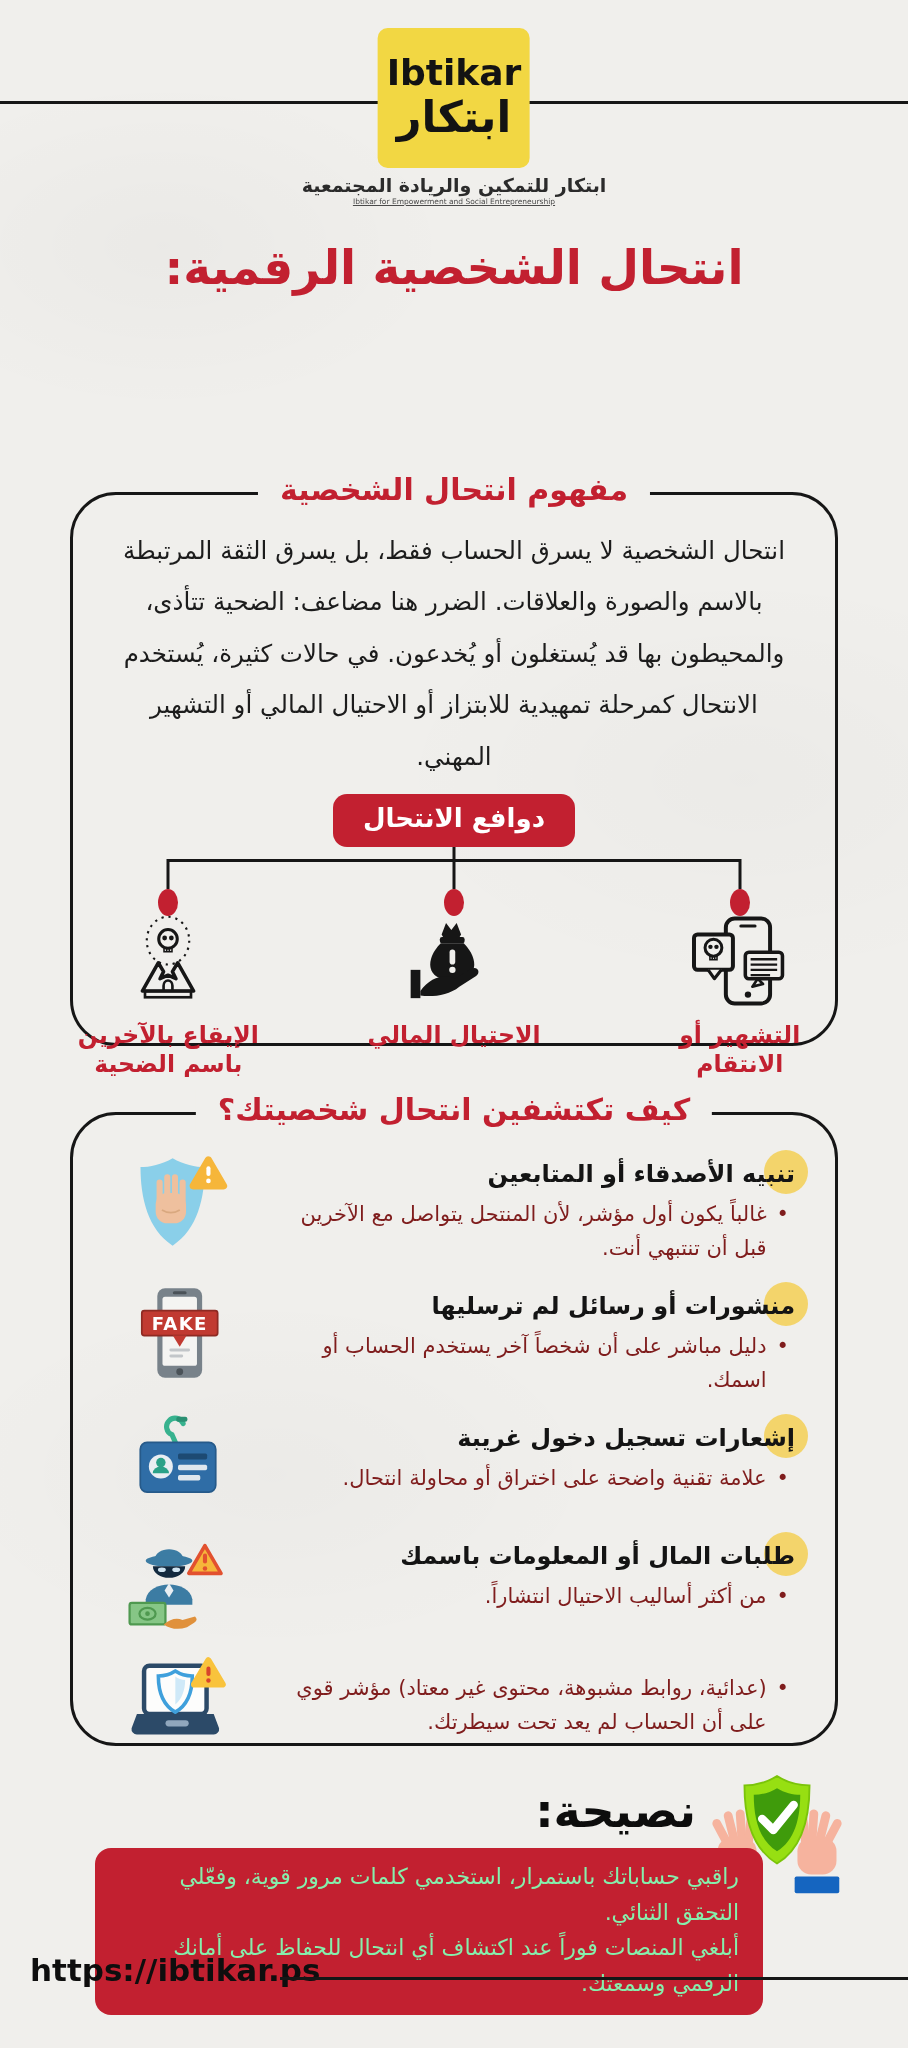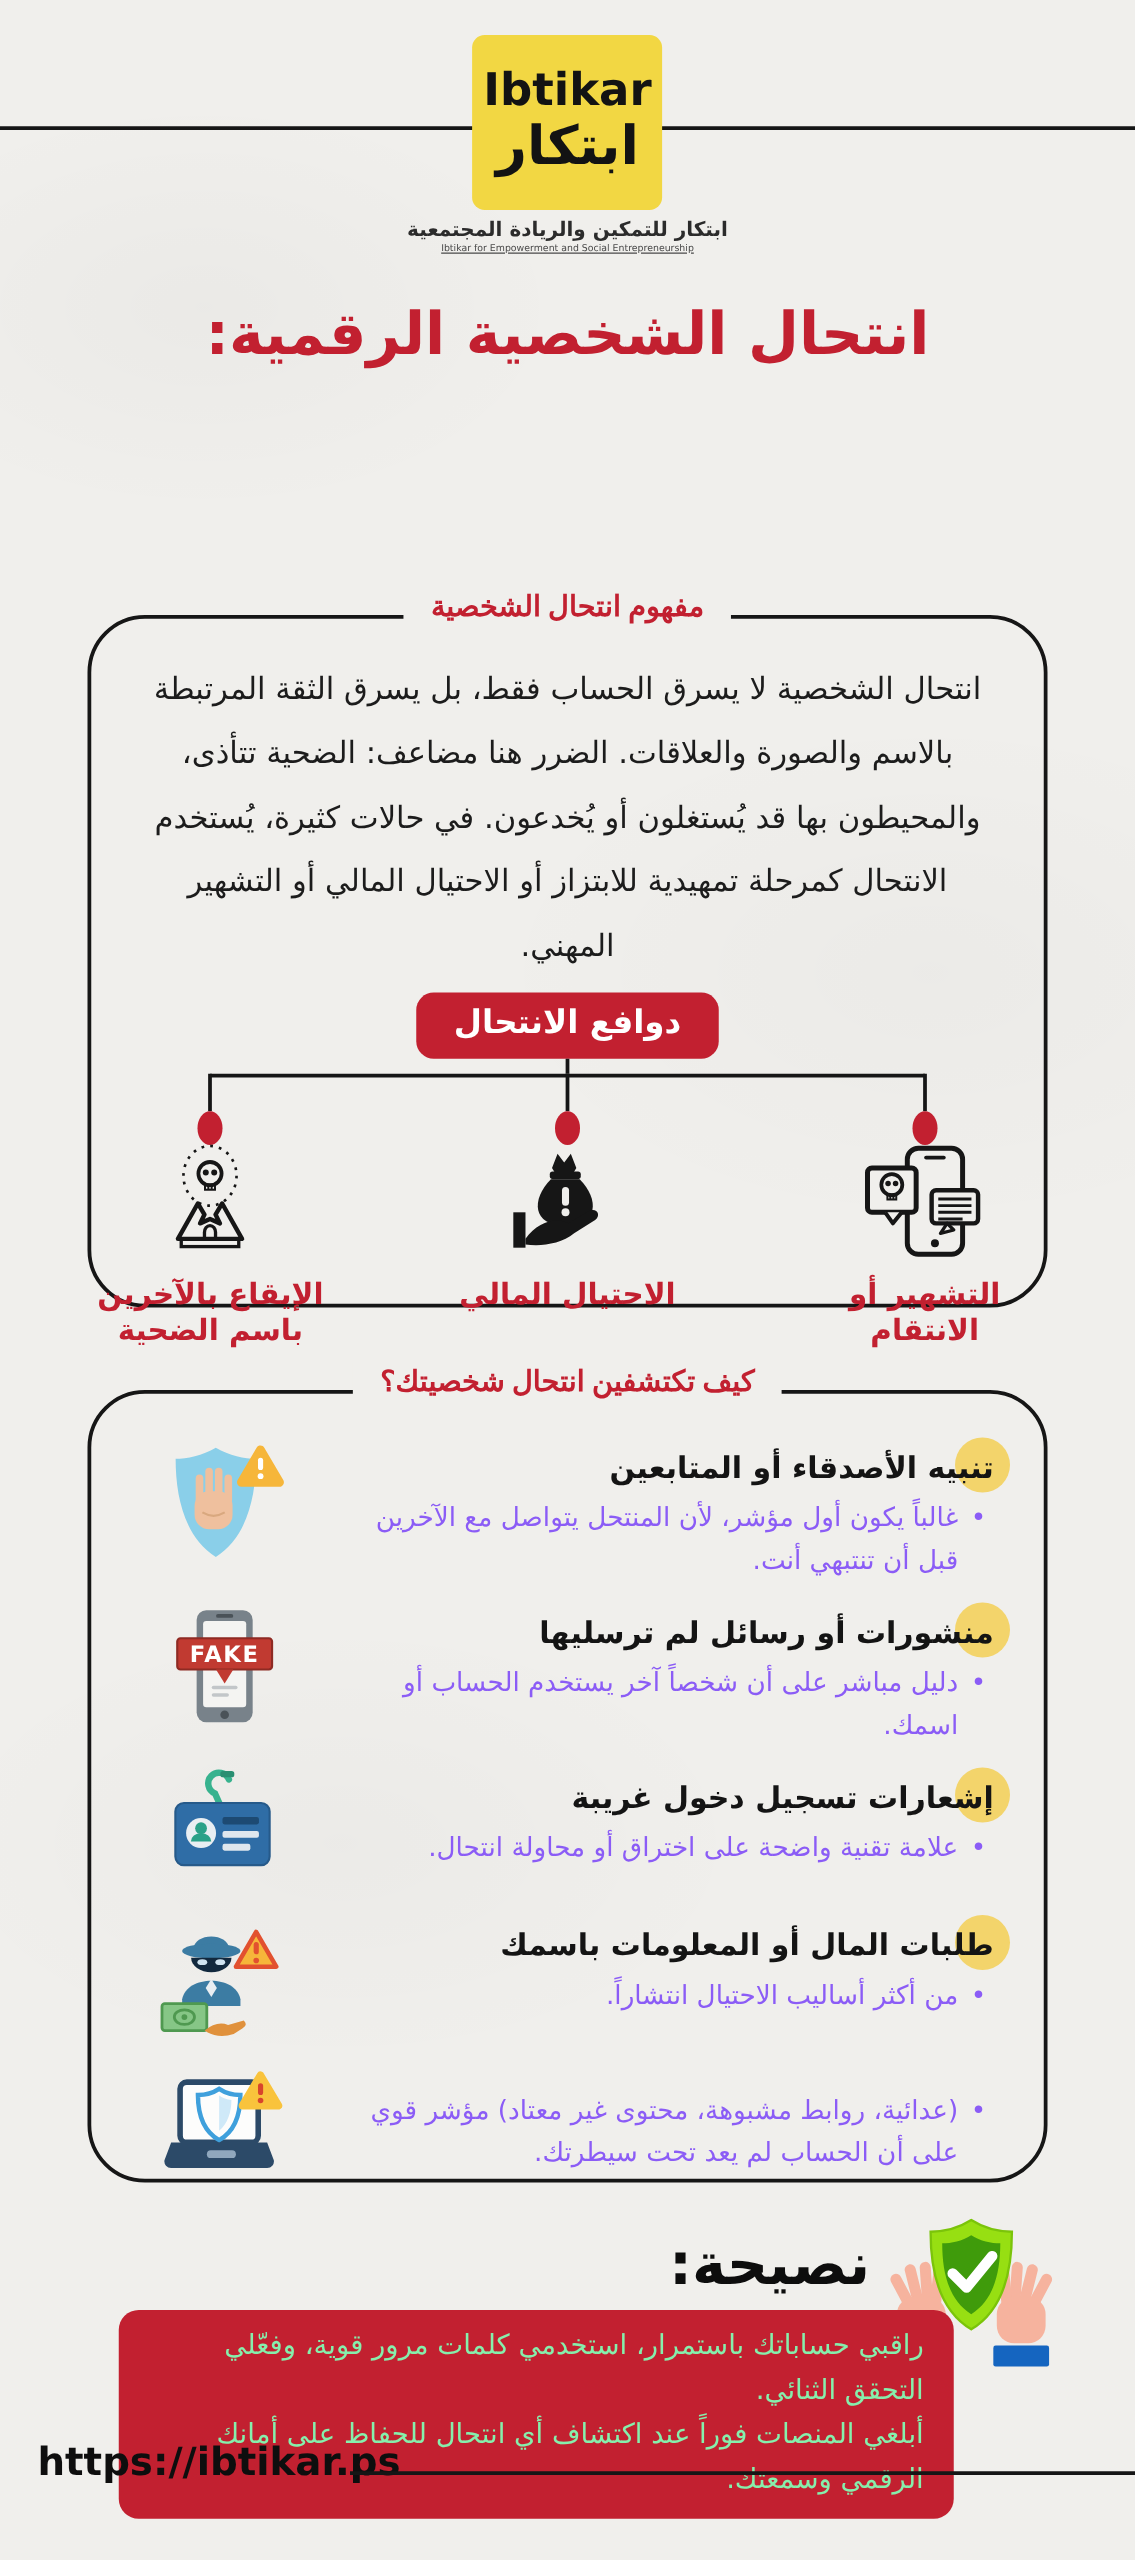--- a/index.html
+++ b/index.html
@@ -24,36 +24,36 @@
   }
   .top-rule{position:absolute;top:101px;left:0;width:100%;height:3px;background:var(--ink);}
   
   .logo-wrap{position:absolute;top:28px;left:50%;transform:translateX(-50%);text-align:center;z-index:2;}
   .logo-box{
     width:152px;height:140px;background:var(--yellow);border-radius:10px;
     display:flex;flex-direction:column;align-items:center;justify-content:center;margin:0 auto;
   }
   .logo-en{font-size:36px;font-weight:bold;color:#131313;line-height:1.1;}
   .logo-ar{font-size:43px;font-weight:bold;color:#131313;line-height:1.15;direction:rtl;}
-  .logo-tag-ar{margin-top:6px;font-size:16px;font-weight:bold;color:#2b2b2b;direction:rtl;white-space:nowrap;}
+  .logo-tag-ar{margin-top:6px;font-size:19px;font-weight:bold;color:#2b2b2b;direction:rtl;white-space:nowrap;}
   .logo-tag-en{font-size:7.5px;color:#4a4a4a;margin-top:1px;white-space:nowrap;text-decoration:underline;}
   
   .main-title{position:absolute;top:240px;width:100%;text-align:center;
     font-size:47px;font-weight:bold;color:var(--red);direction:rtl;}
   .sub-title{position:absolute;top:328px;width:100%;text-align:center;
     font-size:36px;font-weight:bold;color:var(--red);direction:rtl;}
   
   .card{position:absolute;left:70px;width:768px;border:3.5px solid var(--ink);
     border-radius:46px;box-sizing:border-box;}
   .card1{top:492px;height:554px;}
   .card2{top:1112px;height:634px;}
   .card-header{
     position:absolute;top:-25px;left:50%;transform:translateX(-50%);
-    background:var(--bg);padding:0 22px;font-size:23px;font-weight:bold;
-    color:var(--red);white-space:nowrap;direction:rtl;line-height:1.35;z-index:3;font-family:Liberation Serif, serif;
+    background:var(--bg);padding:0 22px;font-size:30px;font-weight:bold;
+    color:var(--red);white-space:nowrap;direction:rtl;line-height:1.35;z-index:3;
   }
   .concept-text{
     margin:30px 42px 0;font-size:24.5px;line-height:2.1;text-align:center;
     color:#1c1c1c;direction:rtl;
   }
   .motive-pill{
     margin:12px auto 0;width:max-content;background:var(--red);color:#fff;
     font-size:26px;font-weight:bold;padding:8px 30px 11px;border-radius:14px;
     direction:rtl;line-height:1.3;
   }
@@ -66,21 +66,21 @@
   .pos-r{left:87.5%;} .pos-c{left:50%;} .pos-l{left:12.5%;}
   .motives{position:relative;height:178px;}
   .motive{position:absolute;top:0;width:200px;transform:translateX(-50%);text-align:center;}
   .motive-label{margin-top:10px;font-size:23.5px;font-weight:bold;color:var(--red);direction:rtl;line-height:1.25;}
   
   .d-items{padding:36px 34px 0 26px;display:flex;flex-direction:column;gap:18px;}
   .d-item{display:flex;direction:rtl;align-items:flex-start;min-height:100px;justify-content:space-between;}
   .item-text{flex:1;padding-top:8px;}
   .item-title{position:relative;display:inline-block;font-size:24px;font-weight:bold;color:#141414;z-index:1;margin-right:6px;line-height:1.25;}
   .item-title::before{content:'';position:absolute;right:-13px;top:-9px;width:44px;height:44px;border-radius:50%;background:var(--hl);z-index:-1;}
-  .item-bullet{margin-top:9px;font-size:21px;color:#8b5cf6;line-height:1.6;display:flex;gap:10px;padding-right:12px;max-width:500px;direction:rtl;}
+  .item-bullet{margin-top:9px;font-size:21px;color:#7f1d1d;line-height:1.6;display:flex;gap:10px;padding-right:12px;max-width:500px;direction:rtl;}
   .item-bullet::before{content:'•';flex:none;}
   .item-icon{width:158px;flex:none;display:flex;justify-content:center;}
   
   .advice-title{position:absolute;top:1784px;right:212px;font-size:46px;font-weight:bold;color:#0d0d0d;direction:rtl;}
   .advice-icon{position:absolute;top:1772px;right:52px;}
   .advice-box{
     position:absolute;top:1848px;left:95px;width:668px;box-sizing:border-box;
     background:var(--red);color:#86efac;border-radius:16px;padding:11px 24px 13px;
     font-size:22px;line-height:1.62;text-align:right;direction:rtl;
   }

